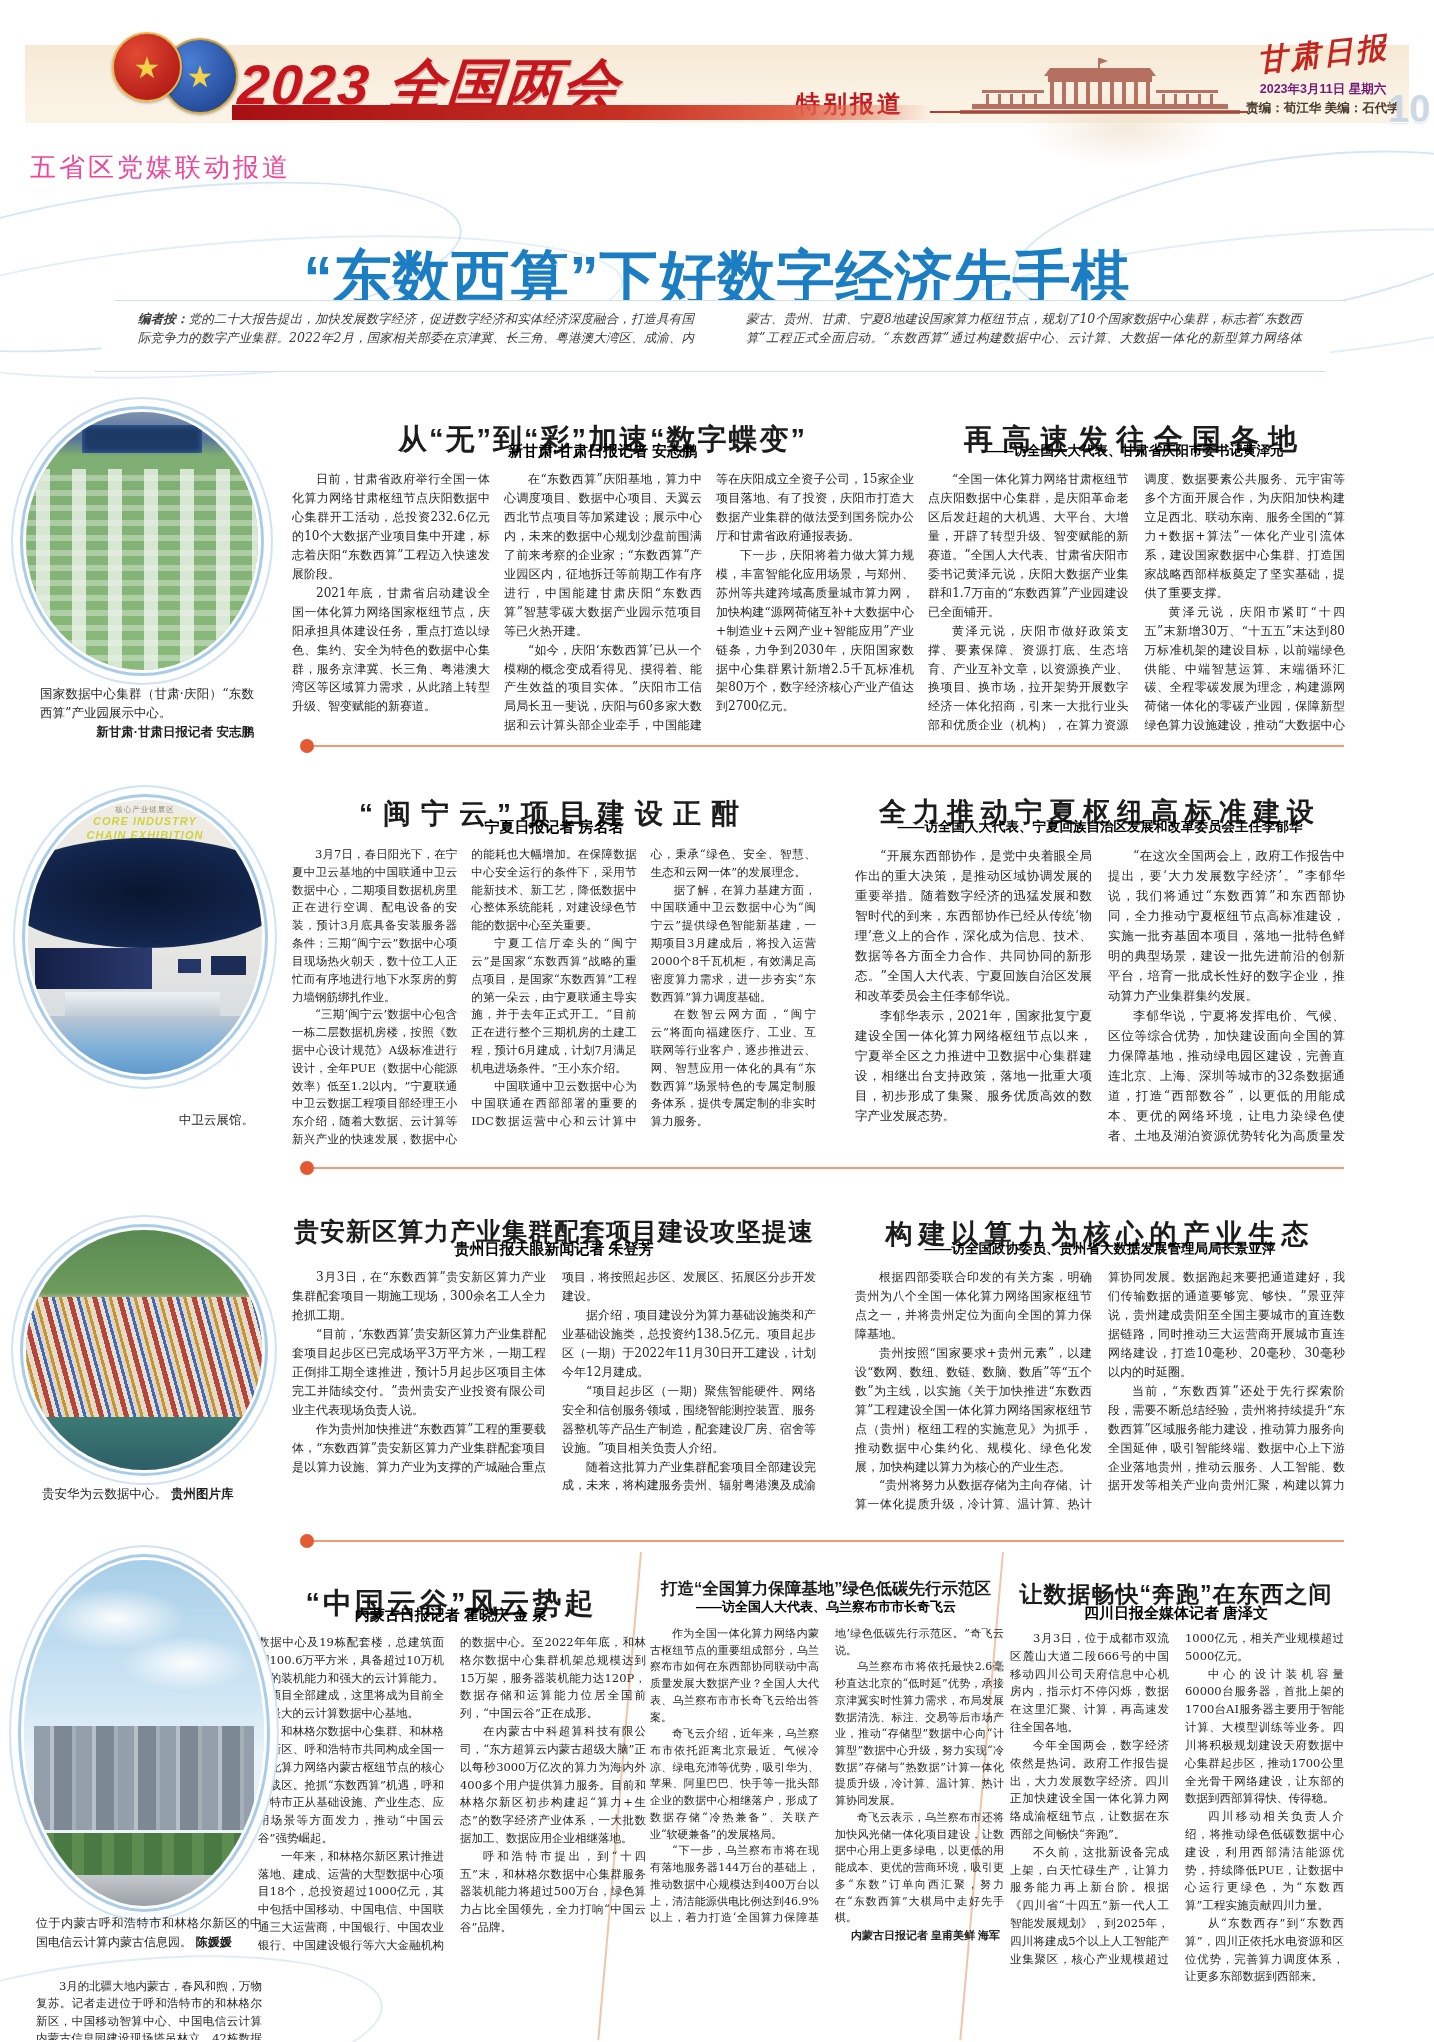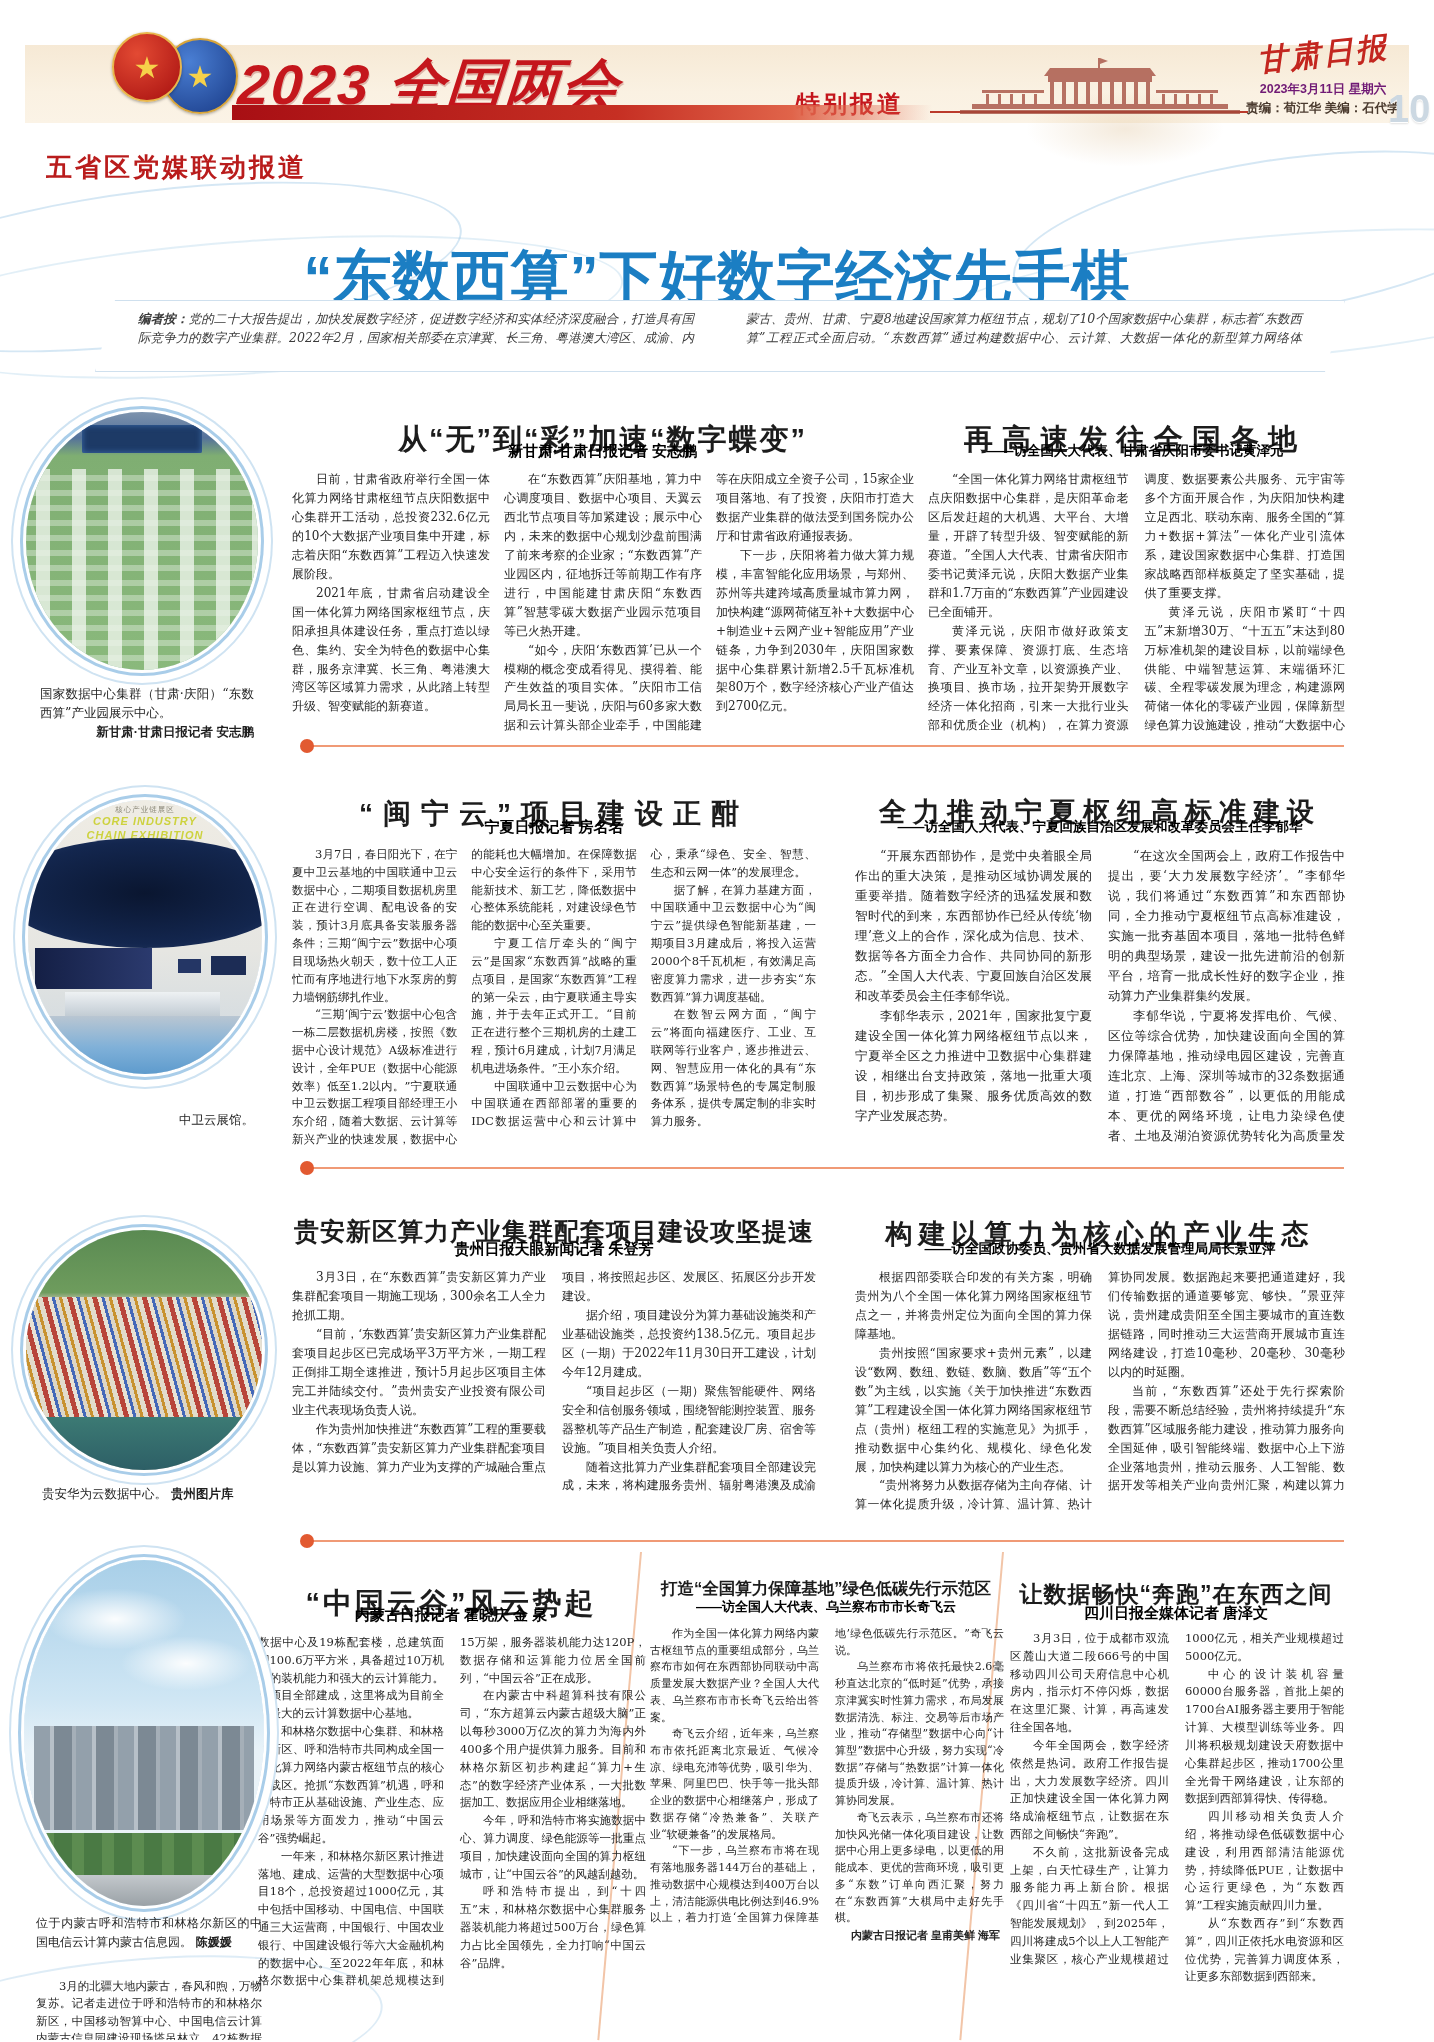--- a/index.html
+++ b/index.html
@@ -22,21 +22,21 @@
   .banner-line{position:absolute;left:930px;top:111px;width:318px;height:2px;background:#bb3b2c;}
   .great-hall{position:absolute;left:952px;top:56px;width:296px;height:62px;opacity:.9;}
   .mh-right{position:absolute;left:1238px;top:34px;width:170px;text-align:center;}
   .paper-logo{font-family:"DejaVu Serif",serif;font-weight:bold;font-style:italic;font-size:30px;
     color:#c3261f;transform:rotate(-6deg);letter-spacing:3px;white-space:nowrap;}
   .mh-date{margin-top:6px;font-size:12.5px;font-weight:700;color:#701a75;white-space:nowrap;}
   .mh-editors{margin-top:2px;font-size:12.5px;font-weight:700;color:#4a3a2e;white-space:nowrap;}
   .page-no{position:absolute;left:1388px;top:88px;font-size:38px;font-weight:900;color:#ccd8e2;
     text-shadow:0 1px 0 #fff,0 2px 2px rgba(0,0,0,.12);}
   
-  .kicker{position:absolute;left:46px;top:150px;font-size:26px;font-weight:700;color:#b91c1c;letter-spacing:3px;}
+  .kicker{position:absolute;left:30px;top:150px;font-size:26px;font-weight:400;color:#ec4899;letter-spacing:3px;}
   .headline{position:absolute;left:95px;top:200px;width:1244px;text-align:center;
     font-size:58px;font-weight:900;color:#1b7ec3;letter-spacing:1px;white-space:nowrap;}
   .swoosh{position:absolute;border:2px solid rgba(125,180,220,.32);border-radius:50%;pointer-events:none;}
   .sw1{left:-160px;top:190px;width:620px;height:150px;transform:rotate(-7deg);}
   .sw2{left:-120px;top:240px;width:740px;height:130px;transform:rotate(-4deg);border-color:rgba(125,180,220,.22);}
   .sw3{left:1010px;top:160px;width:520px;height:150px;transform:rotate(-9deg);}
   .sw4{left:930px;top:235px;width:680px;height:120px;transform:rotate(-5deg);border-color:rgba(125,180,220,.22);}
   .sw5{left:-140px;top:1960px;width:520px;height:140px;transform:rotate(-6deg);border-color:rgba(125,180,220,.25);}
   
   .editor-note{position:absolute;left:95px;top:300px;width:1250px;height:72px;box-sizing:border-box;
@@ -275,21 +275,20 @@
   </section>
 
   <section>
     <h2 class="a-title t7">“中国云谷”风云势起</h2>
     <div class="a-byline b7">内蒙古日报记者 霍晓庆 金 泉</div>
     <div class="a-body bd7 cols2">
         <p>数据中心及19栋配套楼，总建筑面积100.6万平方米，具备超过10万机架的装机能力和强大的云计算能力。待项目全部建成，这里将成为目前全球最大的云计算数据中心基地。</p>
         <p>和林格尔数据中心集群、和林格尔新区、呼和浩特市共同构成全国一体化算力网络内蒙古枢纽节点的核心承载区。抢抓“东数西算”机遇，呼和浩特市正从基础设施、产业生态、应用场景等方面发力，推动“中国云谷”强势崛起。</p>
         <p>一年来，和林格尔新区累计推进落地、建成、运营的大型数据中心项目18个，总投资超过1000亿元，其中包括中国移动、中国电信、中国联通三大运营商，中国银行、中国农业银行、中国建设银行等六大金融机构的数据中心。至2022年年底，和林格尔数据中心集群机架总规模达到15万架，服务器装机能力达120P，数据存储和运算能力位居全国前列，“中国云谷”正在成形。</p>
         <p>在内蒙古中科超算科技有限公司，“东方超算云内蒙古超级大脑”正以每秒3000万亿次的算力为海内外400多个用户提供算力服务。目前和林格尔新区初步构建起“算力+生态”的数字经济产业体系，一大批数据加工、数据应用企业相继落地。</p>
-        <p>今年，呼和浩特市将实施数据中心、算力调度、绿色能源等一批重点项目，加快建设面向全国的算力枢纽城市，让“中国云谷”的风越刮越劲。</p>
         <p>呼和浩特市提出，到“十四五”末，和林格尔数据中心集群服务器装机能力将超过500万台，绿色算力占比全国领先，全力打响“中国云谷”品牌。</p>
       </div>
   </section>
 
   <section>
     <h2 class="a-title t8">打造“全国算力保障基地”绿色低碳先行示范区</h2>
     <div class="a-byline b8">——访全国人大代表、乌兰察布市市长奇飞云</div>
     <div class="a-body bd8 cols2">
         <p>作为全国一体化算力网络内蒙古枢纽节点的重要组成部分，乌兰察布市如何在东西部协同联动中高质量发展大数据产业？全国人大代表、乌兰察布市市长奇飞云给出答案。</p>
         <p>奇飞云介绍，近年来，乌兰察布市依托距离北京最近、气候冷凉、绿电充沛等优势，吸引华为、苹果、阿里巴巴、快手等一批头部企业的数据中心相继落户，形成了数据存储“冷热兼备”、关联产业“软硬兼备”的发展格局。</p>

